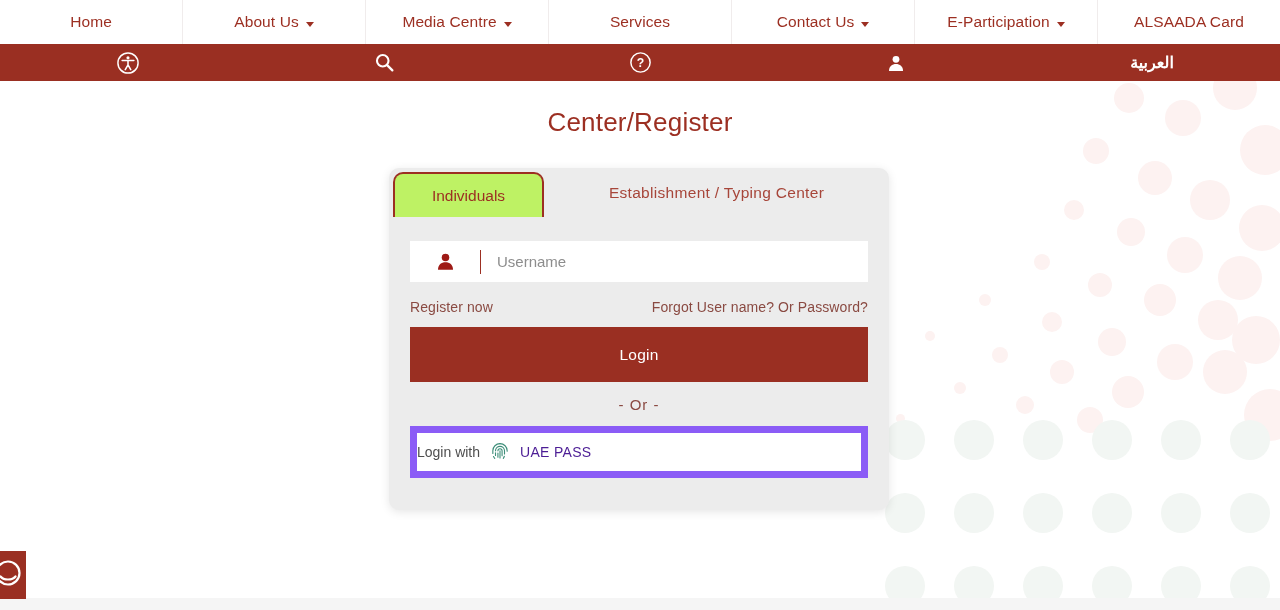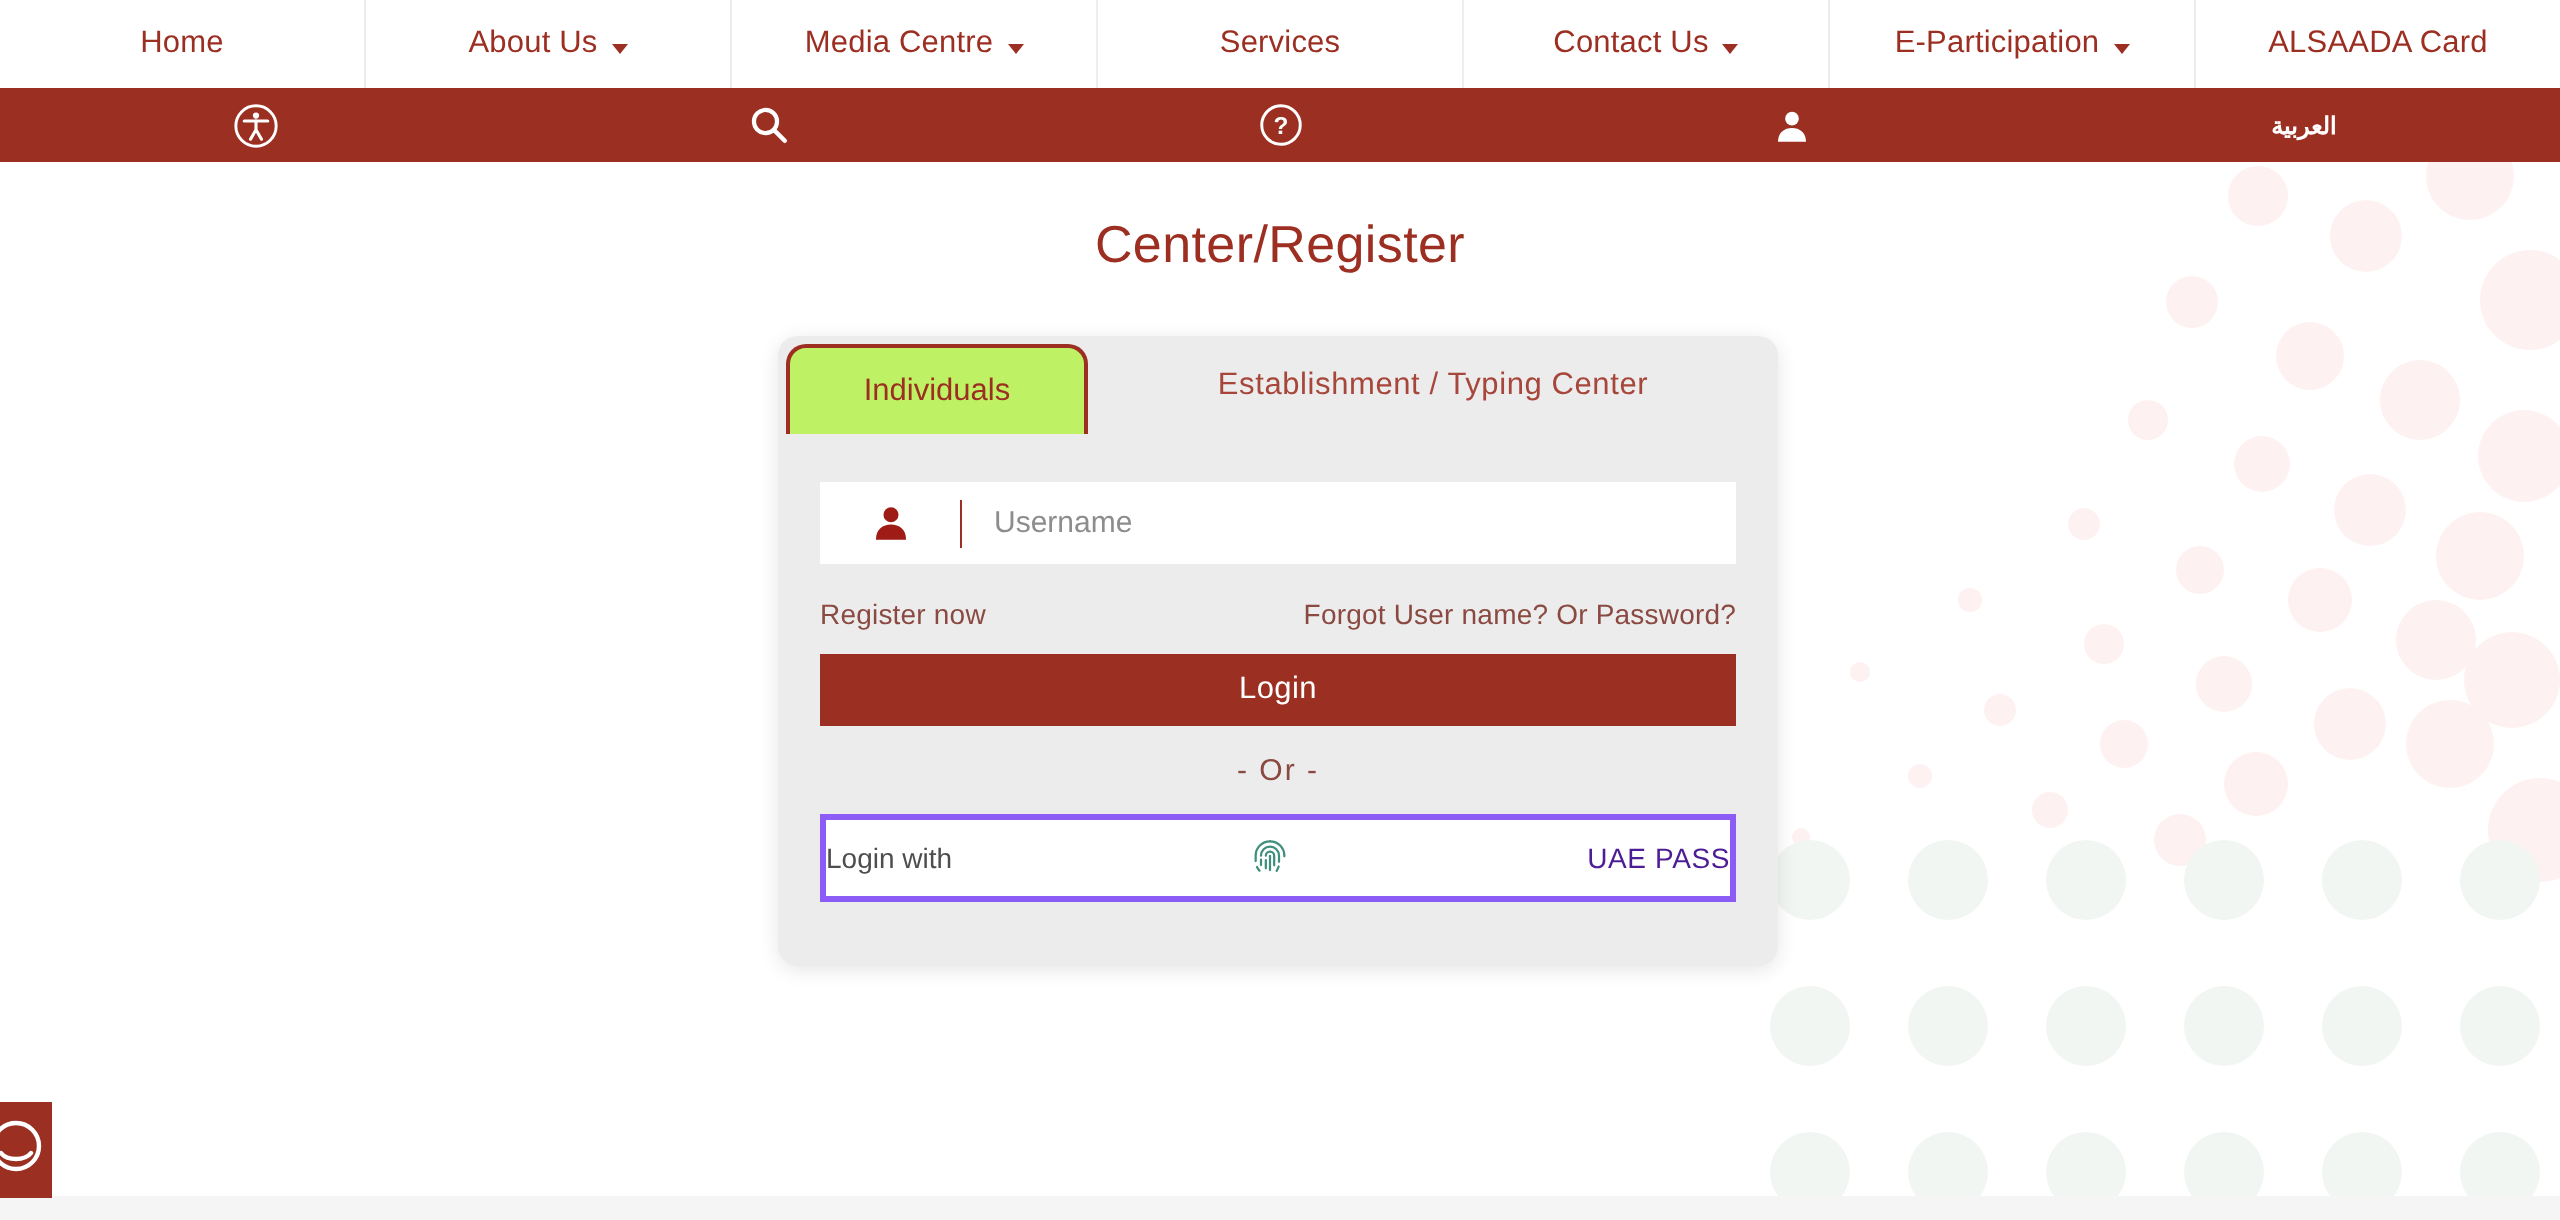--- a/index.html
+++ b/index.html
@@ -78,21 +78,21 @@
     height: 37px;
     display: flex;
     align-items: center;
     justify-content: center;
     cursor: pointer;
     color: #ffffff;
   }
   .util-item svg { display: block; }
   .util-arabic {
     color: #ffffff;
-    font-size: 12px;
+    font-size: 16px;
     font-weight: bold;
     direction: rtl;
   }
 
   
   .page-title {
     position: relative;
     z-index: 3;
     text-align: center;
     color: #9c2f22;
@@ -190,46 +190,46 @@
   }
   .link {
     color: #8a4a42;
     cursor: pointer;
     letter-spacing: 0.1px;
   }
 
   .login-btn {
     display: block;
     width: 100%;
-    height: 36px;
+    height: 55px;
     background: #9a2f22;
     color: #ffffff;
     border: none;
     font-size: 15.5px;
     font-family: "Liberation Sans", sans-serif;
     cursor: pointer;
     letter-spacing: 0.2px;
   }
 
   .or-divider {
     text-align: center;
     color: #8a4a42;
     font-size: 15px;
     padding: 14px 0 13px 0;
     letter-spacing: 1px;
   }
 
   .uaepass-btn {
     display: flex;
     align-items: center;
-    justify-content: space-between;
+    justify-content: flex-start;
     gap: 10px;
     height: 38px;
     background: #ffffff;
-    border: 3px solid #8b5cf6;
+    border: 7px solid #8b5cf6;
     cursor: pointer;
     font-size: 14px;
     color: #5d5d5d;
   }
   .uaepass-label { color: #4e4e4e; }
   .uaepass-name  { color: #4c1d95; letter-spacing: 0.3px; }
 
   
   .a11y-widget {
     position: absolute;

